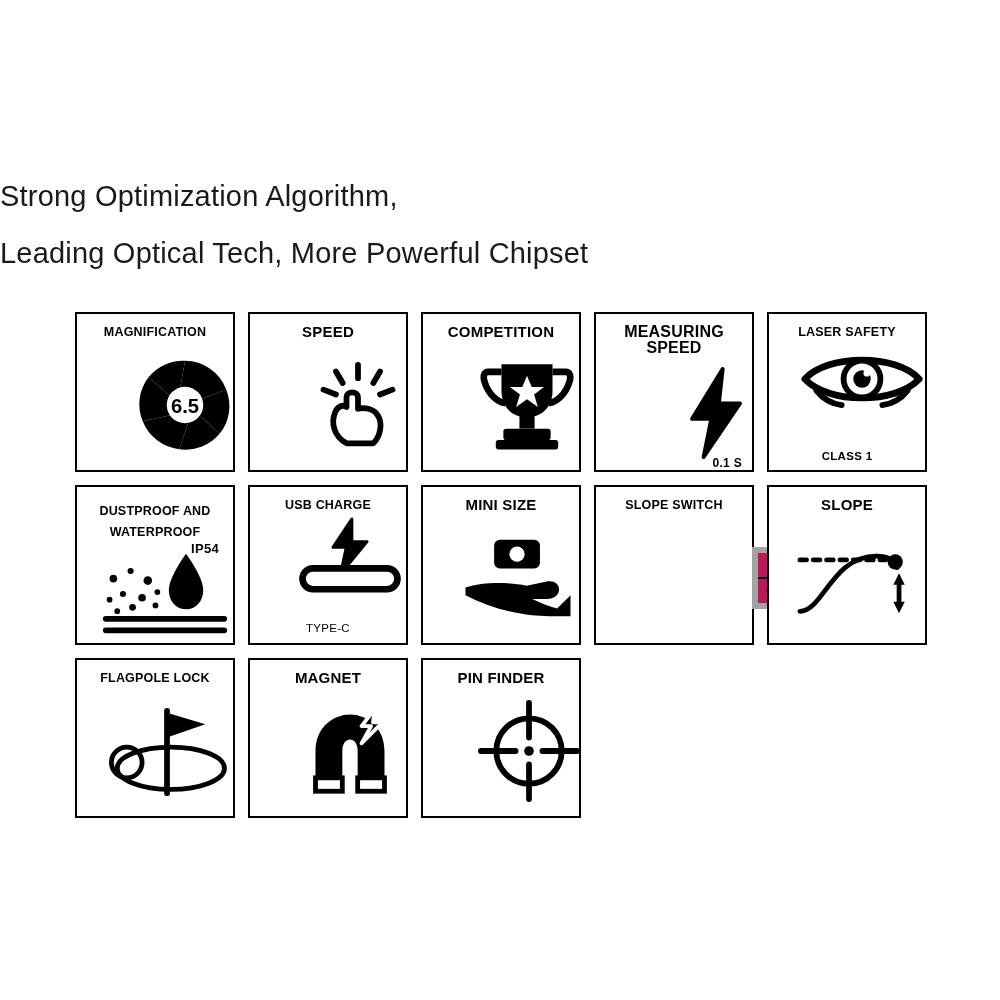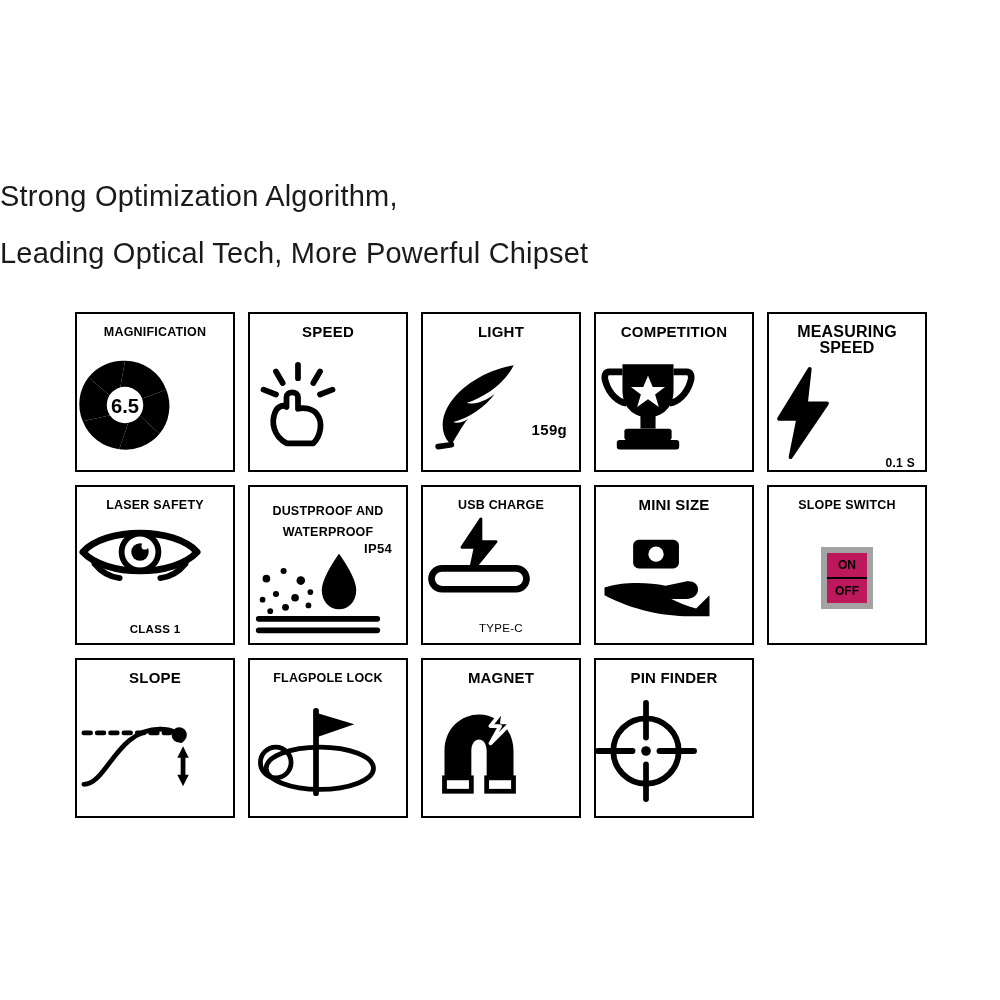--- a/index.html
+++ b/index.html
@@ -77,21 +77,21 @@
     font-size: 12.5px;
     line-height: 21px;
     margin-top: 14px;
   }
   .art {
     position: relative;
     flex: 1;
     width: 100%;
     display: flex;
     align-items: center;
-    justify-content: flex-start;
+    justify-content: flex-end;
   }
   .art svg {
     display: block;
     overflow: visible;
   }
   .sub {
     position: absolute;
     font-size: 11px;
     font-weight: normal;
     letter-spacing: 0.3px;
@@ -189,30 +189,20 @@
             <line x1="27" y1="13" x2="34" y2="25"></line>
             <line x1="73" y1="13" x2="66" y2="25"></line>
             <line x1="14" y1="32" x2="27" y2="37"></line>
             <line x1="86" y1="32" x2="73" y2="37"></line>
           </g>
           <path d="M38 88 C24 80 22 66 26 56 C28 50 34 47 38 50 L38 40 C38 33 50 33 50 40 L50 52 C56 50 66 52 70 58 C76 66 74 80 66 88 Z" fill="#fff" stroke="#000" stroke-width="6" stroke-linejoin="round"></path>
         </svg>
       </div>
     </div>
 
-    <div class="cell">
-      <div class="title">LIGHT</div>
-      <div class="art">
-        <svg width="104" height="92" viewBox="0 0 110 96">
-          <path d="M96 6 C70 10 40 26 26 50 C16 68 22 84 30 90 C34 84 40 72 48 62 C44 66 36 68 32 66 C48 62 66 50 76 36 C66 44 54 48 46 46 C64 40 86 26 96 6 Z" fill="#000"></path>
-          <path d="M30 90 L16 92" stroke="#000" stroke-width="6" stroke-linecap="round" fill="none"></path>
-        </svg>
-      </div>
-      <div class="sub weight">159g</div>
-    </div>
 
     <div class="cell">
       <div class="title">COMPETITION</div>
       <div class="art">
         <svg width="104" height="94" viewBox="0 0 110 98">
           <path d="M28 6 L82 6 L82 34 C82 52 70 62 55 62 C40 62 28 52 28 34 Z" fill="#000"></path>
           <path d="M28 14 L14 14 C10 14 8 18 10 24 C14 38 24 46 32 47" fill="none" stroke="#000" stroke-width="7"></path>
           <path d="M82 14 L96 14 C100 14 102 18 100 24 C96 38 86 46 78 47" fill="none" stroke="#000" stroke-width="7"></path>
           <rect x="47" y="60" width="16" height="14" fill="#000"></rect>
           <rect x="30" y="74" width="50" height="12" rx="3" fill="#000"></rect>

